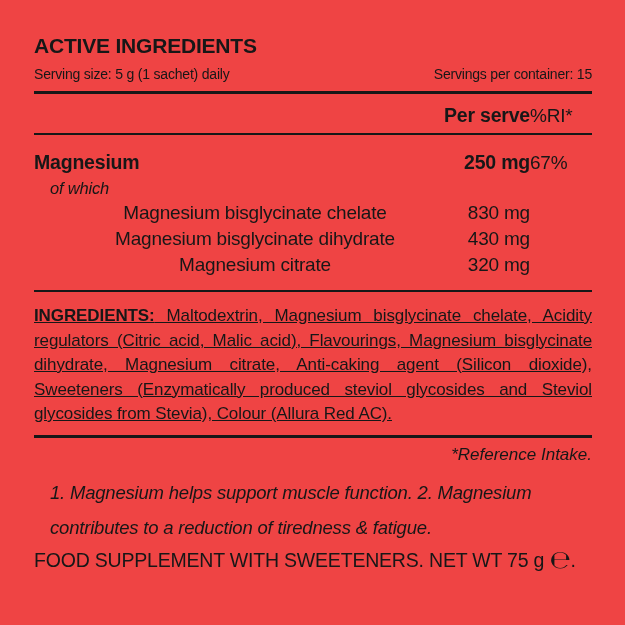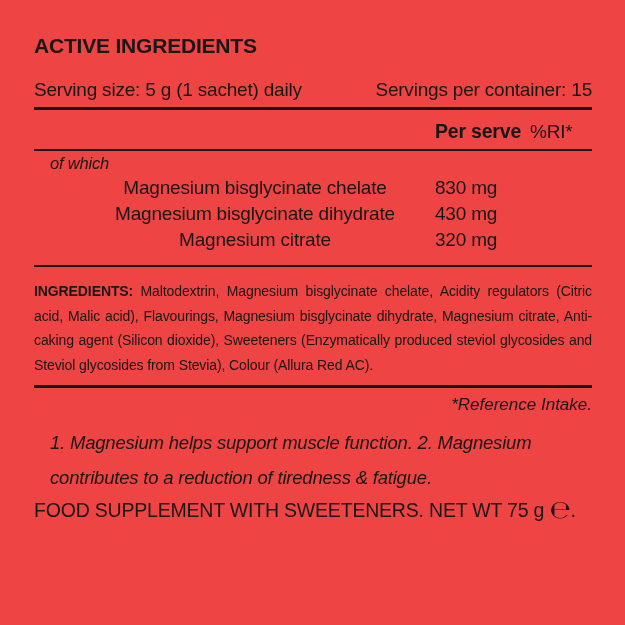--- a/index.html
+++ b/index.html
@@ -25,64 +25,65 @@
   .title {
     font-size: 21px;
     font-weight: bold;
     letter-spacing: -0.2px;
     line-height: 26px;
   }
   .serving-row {
     display: flex;
     justify-content: space-between;
     align-items: flex-end;
-    font-size: 19px;
+    font-size: 14px;
     letter-spacing: -0.2px;
     line-height: 26px;
-    margin-top: 18px;
+    margin-top: 2px;
   }
   .rule {
     background: #171717;
     border: none;
   }
   .rule-thick { height: 3px; }
   .rule-thin  { height: 2px; }
   .r1 { margin-top: 4px; }
   .r2 { margin-top: 4px; }
   .r3 { margin-top: 12px; }
   .r4 { margin-top: 6px; }
 
   .trow {
     display: grid;
     grid-template-columns: 1fr 95px 62px;
     align-items: baseline;
     font-size: 19px;
     letter-spacing: -0.2px;
     line-height: 26px;
   }
-  .trow .c-ps { white-space: nowrap; }
+  .trow .c-ps { text-align: right; white-space: nowrap; }
   .trow .c-ri { text-align: left; white-space: nowrap; }
   .header-row { margin-top: 8px; }
   .header-row .c-ps { font-weight: bold; font-size: 19.5px; }
   .row-primary { margin-top: 14px; }
   .row-primary .c-name, .row-primary .c-ps { font-weight: bold; font-size: 19.5px; }
   .row-subhead .c-name {
     font-style: italic;
     font-size: 16.5px;
     padding-left: 16px;
     line-height: 24px;
   }
   .row-sub .c-name { padding-left: 41px; text-align: center; }
 
   .ingredients {
     margin: 12px 0 8px 0;
-    font-size: 14px;
+    font-size: 17px;
     letter-spacing: -0.1px;
     line-height: 24.5px;
     text-align: justify;
+    text-decoration: underline;
   }
   .ingredients .ing-heading { font-weight: bold; }
 
   .ref-note {
     margin-top: 6px;
     font-size: 17px;
     font-style: italic;
     text-align: right;
     line-height: 22px;
   }
@@ -122,20 +123,25 @@
   <div class="rule rule-thick r1"></div>
 
   <div class="trow header-row">
     <span class="c-name"></span>
     <span class="c-ps">Per serve</span>
     <span class="c-ri">%RI*</span>
   </div>
 
   <div class="rule rule-thin r2"></div>
 
+  <div class="trow row-primary">
+    <span class="c-name">Magnesium</span>
+    <span class="c-ps">250 mg</span>
+    <span class="c-ri">67%</span>
+  </div>
 
   <div class="trow row-subhead">
     <span class="c-name">of which</span>
     <span class="c-ps"></span>
     <span class="c-ri"></span>
   </div>
 
   <div class="trow row-sub">
     <span class="c-name">Magnesium bisglycinate chelate</span>
     <span class="c-ps">830 mg</span>

